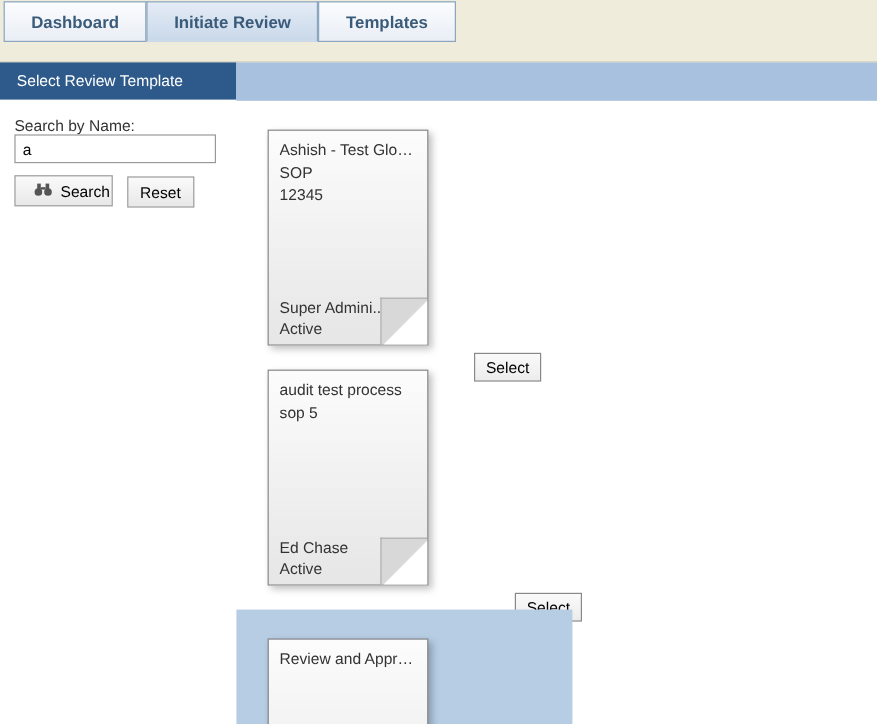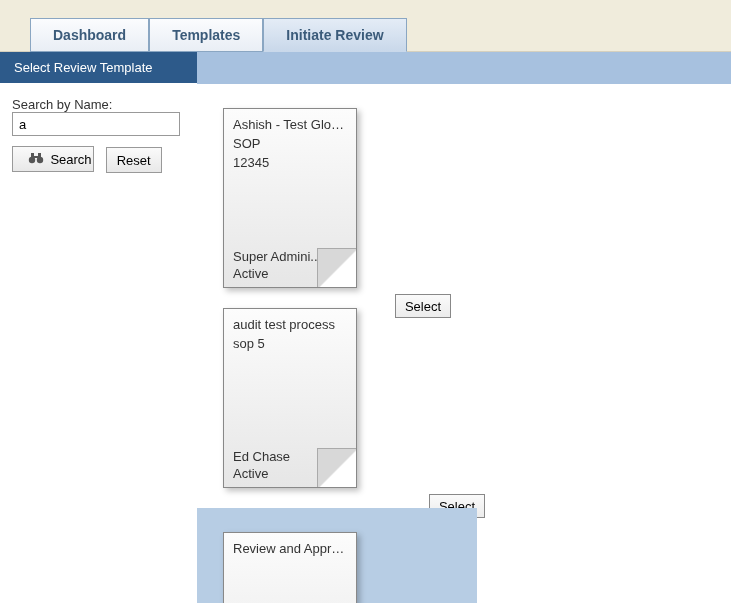--- a/index.html
+++ b/index.html
@@ -8,23 +8,22 @@
     font-family: "Segoe UI", Tahoma, sans-serif;
     font-size: 13px;
     color: #333;
     background: #fff;
     width: 731px;
   }
   .topbar {
     background: #f0ecdc;
     border-bottom: 1px solid #d5d0be;
     height: 52px;
-    padding-left: 30px;
-    display: flex;
-    align-items: flex-end;
+    padding-left: 3px;
+    display: flex;
   }
   .tab {
     border: 1px solid #8aa6c2;
     border-bottom: 1px solid #8aa6c2;
     background: linear-gradient(#fbfcfe, #e9eef5);
     color: #3b5b7a;
     font-weight: 600;
     font-size: 14px;
     padding: 8px 22px 8px 22px;
     margin-right: 0;
@@ -171,22 +170,22 @@
     font-family: inherit;
     font-size: 13px;
     cursor: pointer;
   }
 </style>
 </head>
 <body>
 
 <div class="topbar">
   <div class="tab">Dashboard</div>
+  <div class="tab active">Initiate Review</div>
   <div class="tab">Templates</div>
-  <div class="tab active">Initiate Review</div>
 </div>
 
 <div class="content">
   <div class="sidebar">
     <div class="sidebar-header">Select Review Template</div>
     <div class="sidebar-body">
       <div class="search-label">Search by Name:</div>
       <input class="search-input" value="a" style="">
       <div>
         <button class="btn btn-search">

